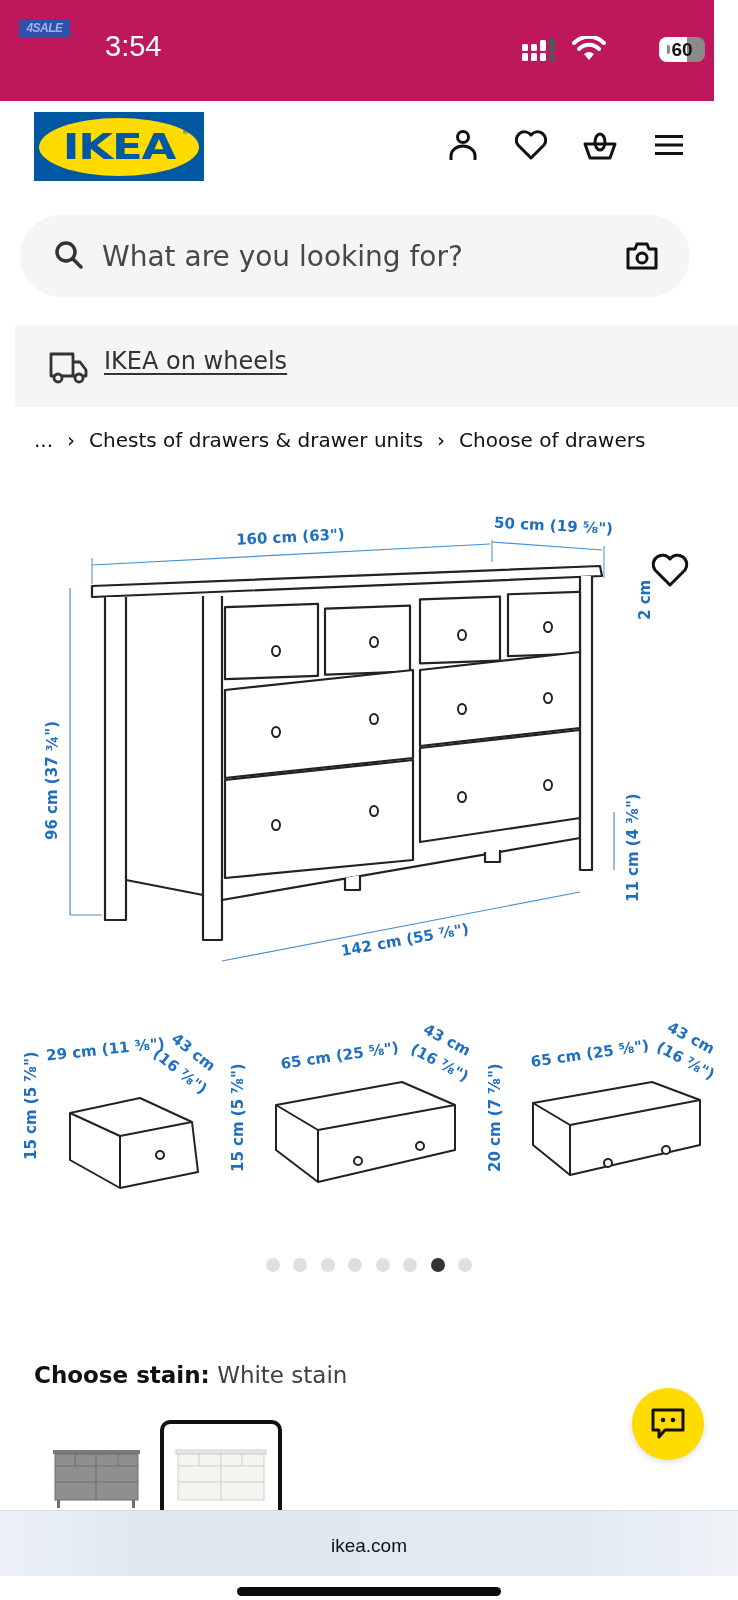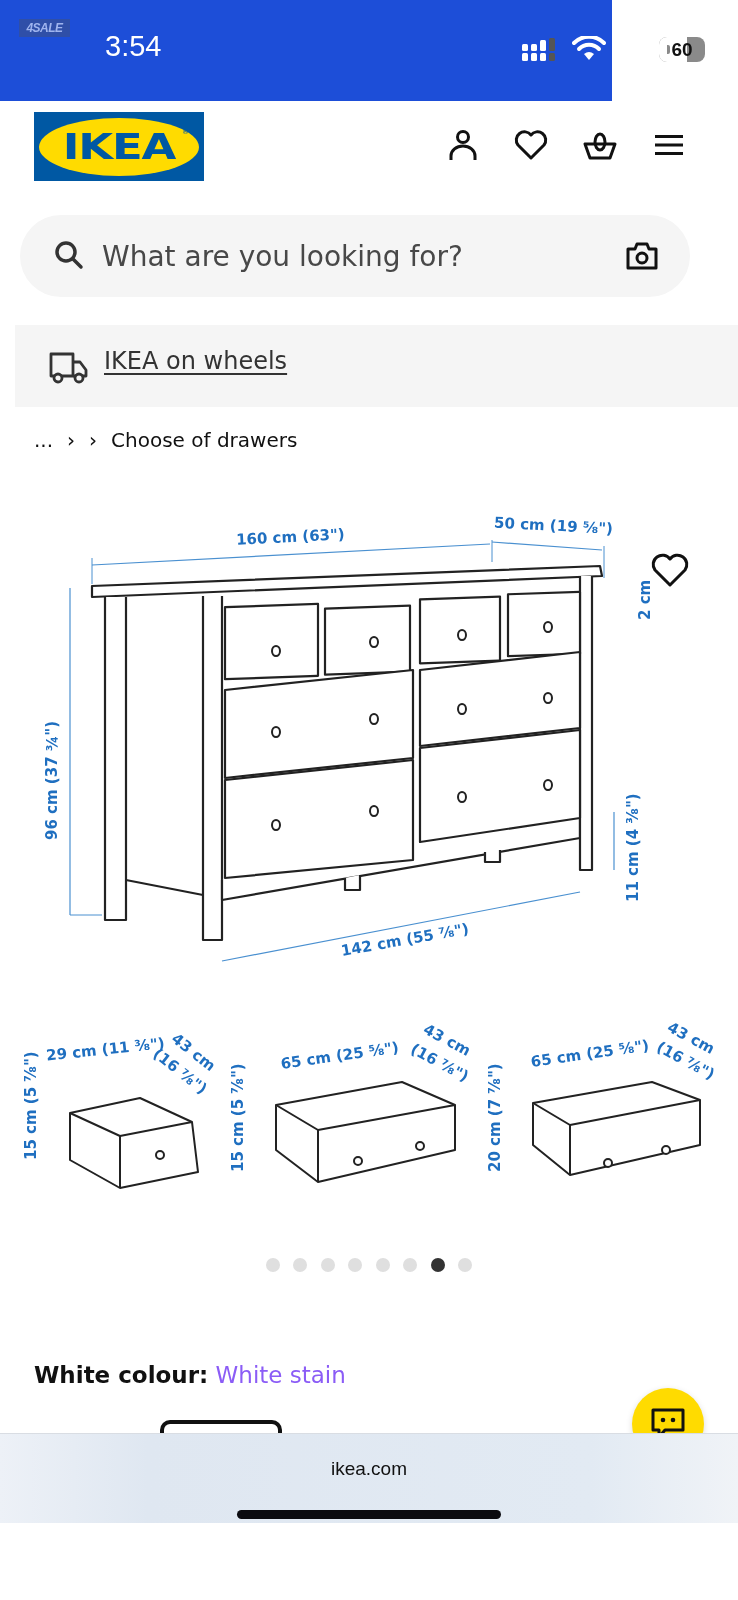--- a/index.html
+++ b/index.html
@@ -1,20 +1,20 @@
 <!DOCTYPE html>
 <html><head>
 <meta charset="utf-8">
 <style>
   * { box-sizing: border-box; margin: 0; padding: 0; }
   html, body { width: 738px; height: 1600px; overflow: hidden; background: #fff; }
   body { font-family: "DejaVu Sans", "Liberation Sans", sans-serif; color: #111; position: relative; }
 
   
-  .statusbar { position: absolute; left: 0; top: 0; width: 612px; height: 101px; background: #1d4ed8; }
+  .statusbar { position: absolute; left: 0; top: 0; width: 714px; height: 101px; background: #be185d; }
   .sb-badge { position: absolute; left: 19px; top: 19px; width: 51px; height: 18px; background: #2f4fa8;
     color: #9fb4ee; font: italic bold 12px "Liberation Sans", sans-serif; text-align: center; line-height: 18px; letter-spacing: -0.5px; }
   .sb-time { position: absolute; left: 105px; top: 30px; color: #fff; font: 29px "Liberation Sans", sans-serif; }
   .sb-signal { position: absolute; left: 522px; top: 38px; width: 36px; height: 24px; }
   .sb-wifi { position: absolute; left: 572px; top: 36px; width: 34px; height: 26px; }
   .sb-battery { position: absolute; left: 619px; top: 37px; width: 46px; height: 25px; border-radius: 8px; background: #8a8a8a; overflow: hidden; margin-left: 40px; }
   .sb-battery .fill { position: absolute; left: 0; top: 0; width: 28px; height: 25px; background: #fff; }
   .sb-battery .lbl { position: absolute; left: 0; top: 0; width: 46px; height: 25px; text-align: center; font: bold 19px "Liberation Sans", sans-serif; color: #111; line-height: 25px; }
   .sb-battery-tip { position: absolute; left: 667px; top: 45px; width: 3px; height: 9px; background: #8a8a8a; border-radius: 0 2px 2px 0; }
 
@@ -48,29 +48,29 @@
   .gallery svg.main { position: absolute; left: 0; top: 0; width: 738px; height: 730px; }
   .fav-btn { position: absolute; left: 648px; top: 548px; width: 44px; height: 44px; }
 
   .dots { position: absolute; left: 0; top: 1258px; width: 738px; display: flex; justify-content: center; gap: 13.5px; }
   .dots .dot { width: 14px; height: 14px; border-radius: 50%; background: #dfdfdf; }
   .dots .dot.active { background: #333; }
 
   
   .colour-label { position: absolute; left: 34px; top: 1362px; font: 23px "DejaVu Sans", sans-serif; color: #111; white-space: nowrap; }
   .colour-label b { font-weight: bold; }
-  .colour-label .val { color: #8b5cf6; }
+  .colour-label .val { color: #404040; }
   .swatch { position: absolute; top: 1420px; width: 118px; height: 90px; }
   .swatch.sel { border: 4px solid #111; border-radius: 10px 10px 0 0; border-bottom: 0; }
 
   .chat-btn { position: absolute; left: 632px; top: 1388px; width: 72px; height: 72px; border-radius: 50%; background: #ffdb00; box-shadow: 0 2px 6px rgba(0,0,0,0.15); }
   .chat-btn svg { position: absolute; left: 18px; top: 19px; width: 36px; height: 34px; }
 
   
-  .urlbar { position: absolute; left: 0; top: 1433px; width: 738px; height: 90px;
+  .urlbar { position: absolute; left: 0; top: 1510px; width: 738px; height: 66px;
     background: linear-gradient(90deg, #edf1f7 0%, #dfe7f1 20%, #e2eaf3 80%, #f0f3f7 100%); border-top: 1px solid #d9dde3; }
   .urlbar .url { position: absolute; left: 0; top: 24px; width: 738px; text-align: center; font: 19px "Liberation Sans", sans-serif; color: #111; }
   .urlbar .home { position: absolute; left: 237px; top: 76px; width: 264px; height: 9px; border-radius: 5px; background: #0b0b10; }
 </style>
 </head>
 <body>
 
 <div class="statusbar">
   <div class="sb-badge">4SALE</div>
   <div class="sb-time">3:54</div>
@@ -139,20 +139,21 @@
     <path d="M24 12 H31 L37 20 V26 H24" stroke="#333" stroke-width="2.8" fill="none" stroke-linejoin="round"></path>
     <circle cx="9" cy="28" r="4" fill="#f5f5f5" stroke="#333" stroke-width="2.8"></circle>
     <circle cx="30" cy="28" r="4" fill="#f5f5f5" stroke="#333" stroke-width="2.8"></circle>
   </svg>
   <a>IKEA on wheels</a>
 </div>
 
 <nav class="breadcrumb">
   <span>...</span>
   <span class="sep">›</span>
+  <span>Chests of drawers &amp; drawer units</span>
   <span class="sep">›</span>
   <span>Choose of drawers</span>
 </nav>
 
 <div class="gallery">
   <svg class="main" viewBox="0 0 738 730">
     <g font-family="DejaVu Sans, sans-serif" font-weight="bold" fill="#1f6fc0" font-size="15">
 
       <line x1="92" y1="65" x2="490" y2="44" stroke="#4a90d0" stroke-width="1.2"></line>
       <line x1="92" y1="58" x2="92" y2="84" stroke="#4a90d0" stroke-width="1"></line>
@@ -265,21 +266,21 @@
   <div class="dot"></div>
   <div class="dot"></div>
   <div class="dot"></div>
   <div class="dot"></div>
   <div class="dot"></div>
   <div class="dot active"></div>
   <div class="dot"></div>
 </div>
 
 <div class="colour-label">
-  <b>White colour:</b>
+  <b>Choose stain:</b>
   <span class="val">White stain</span>
 </div>
 
 <div class="swatch" style="left:48px">
   <svg width="118" height="90" viewBox="0 0 118 90">
     <rect x="5" y="30" width="87" height="4" fill="#7a7a7a"></rect>
     <rect x="7" y="34" width="83" height="46" fill="#8f8f8f" stroke="#6e6e6e"></rect>
     <g stroke="#6e6e6e" fill="none">
         <line x1="7" y1="46" x2="90" y2="46"></line>
         <line x1="7" y1="62" x2="90" y2="62"></line>

